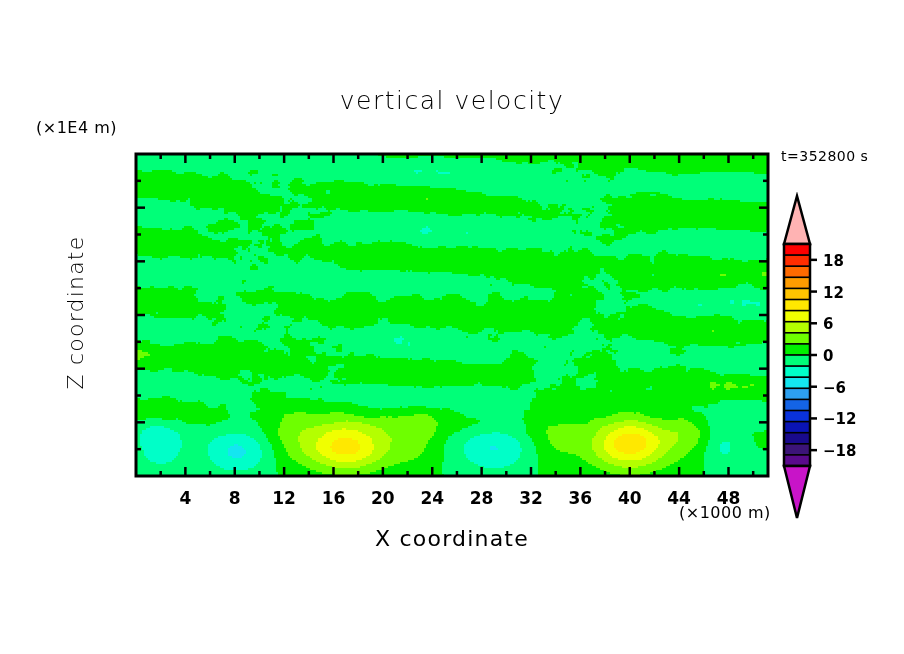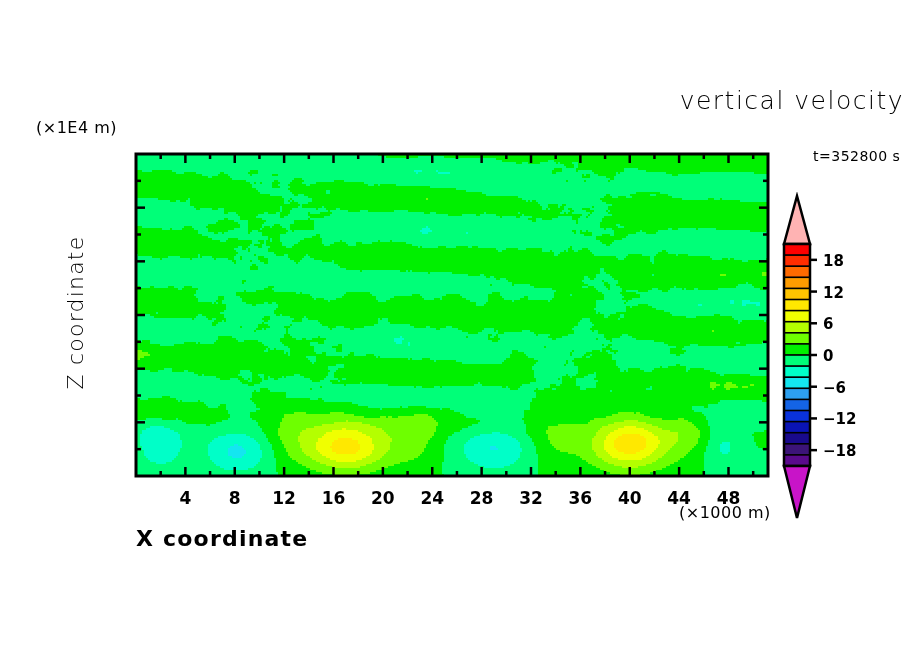--- a/index.html
+++ b/index.html
@@ -6,31 +6,31 @@
   body{
     width:904px;height:654px;background:#ffffff;
     font-family:"DejaVu Sans", sans-serif;
     overflow:hidden;position:relative;
   }
   #root{position:absolute;left:0;top:0;width:904px;height:654px;}
 
   .txt{position:absolute;color:#000;white-space:nowrap;}
 
   #title{
-    left:0;top:86px;width:904px;text-align:right;
+    left:0;top:86px;width:904px;text-align:center;
     font-size:25px;letter-spacing:1.5px;font-weight:300;
   }
   #ylabel-unit{left:36px;top:118px;font-size:16px;letter-spacing:.5px;}
   #xlabel-unit{left:679px;top:503px;font-size:16px;letter-spacing:.5px;text-align:center;}
   #timestamp{
-    left:781px;top:148px;font-size:14px;letter-spacing:.5px;margin-left:32px;
+    left:781px;top:148px;font-size:14px;letter-spacing:.5px;
   }
   #xtitle{
-    left:136px;top:526px;width:632px;text-align:left;
-    font-size:22px;letter-spacing:1.2px;font-weight:700;
+    left:136px;top:526px;width:632px;text-align:center;
+    font-size:22px;letter-spacing:1.2px;font-weight:400;
   }
   #ytitle{
     left:-25px;top:300px;width:200px;text-align:center;
     font-size:22px;letter-spacing:1.2px;font-weight:300;
     transform:rotate(-90deg);transform-origin:center center;
   }
 
   svg{display:block;}
   #plotsvg{position:absolute;left:136px;top:154px;}
   #axissvg{position:absolute;left:126px;top:144px;}

